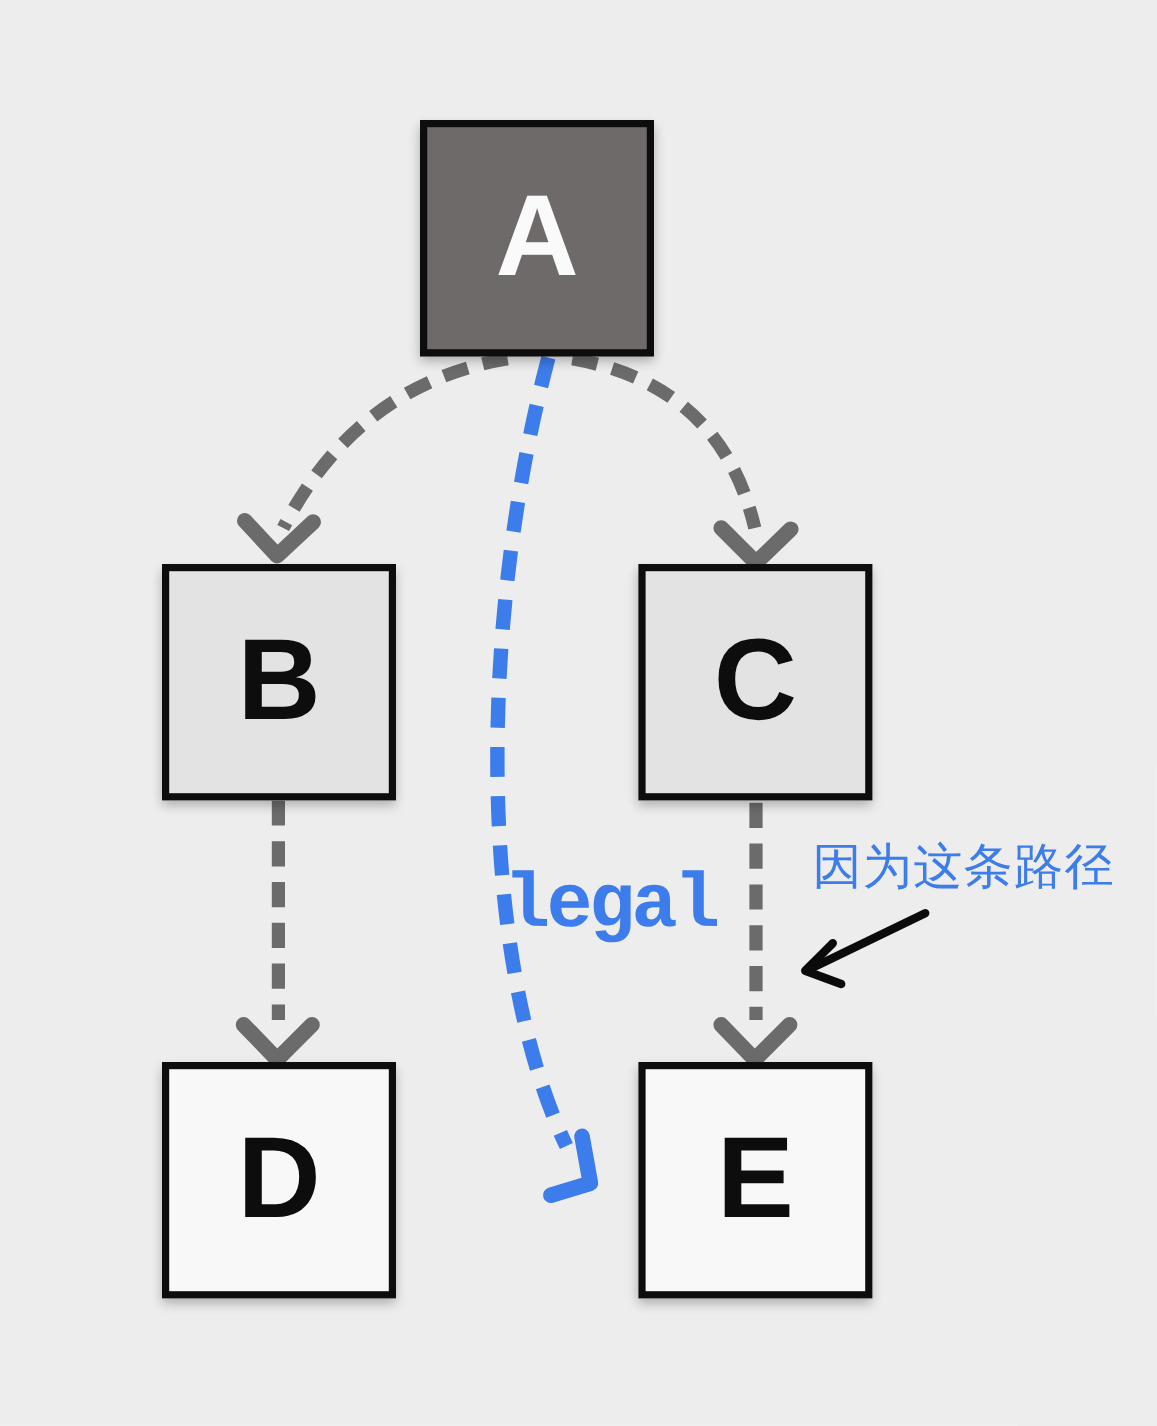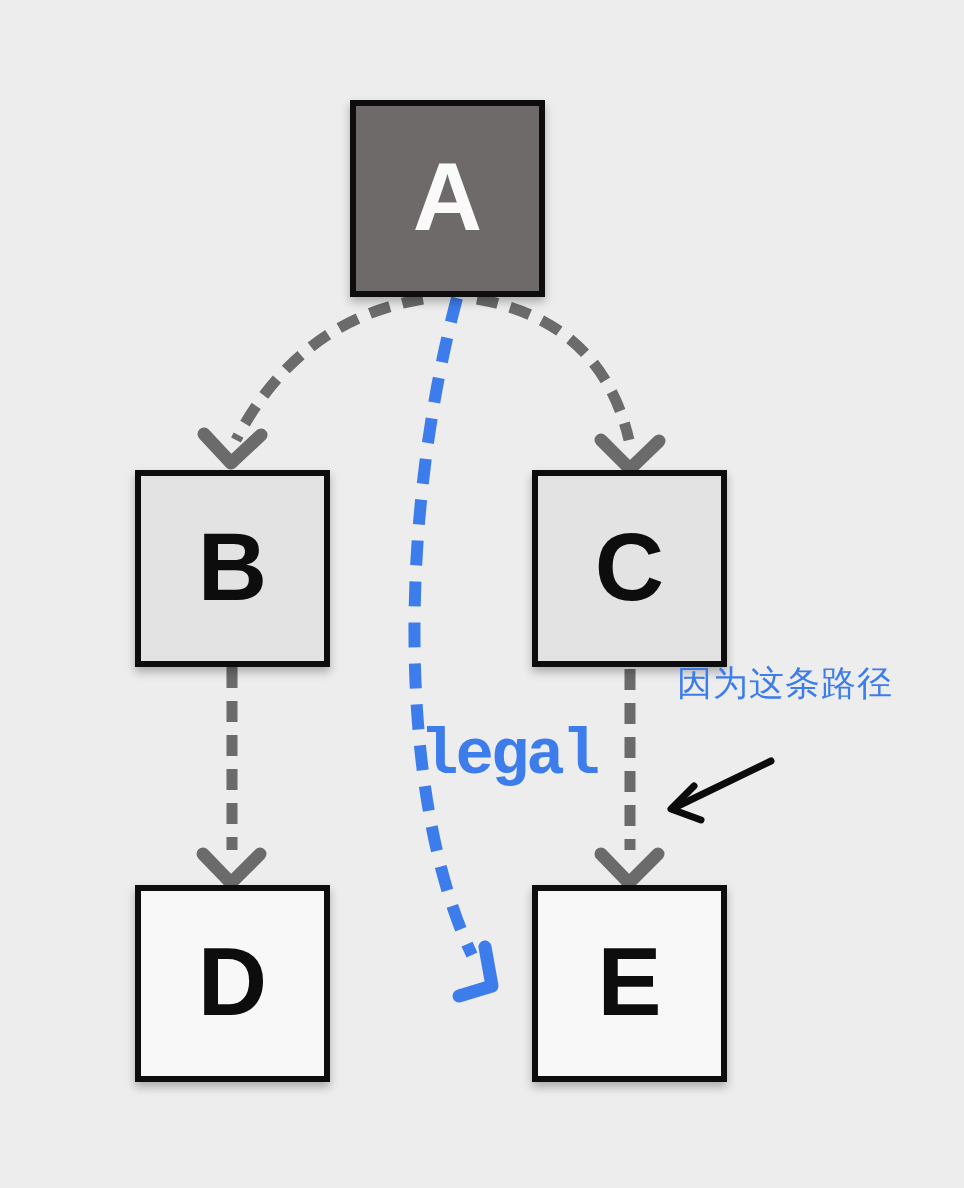--- a/index.html
+++ b/index.html
@@ -75,22 +75,22 @@
     font-size: 64px;
     font-weight: bold;
     letter-spacing: -3px;
     line-height: 1;
     white-space: nowrap;
     font-family: Liberation Mono, monospace;
   }
   .note-label {
     position: absolute;
     left: 677px;
-    top: 664px;
-    font-size: 35px;
+    top: 700px;
+    font-size: 41px;
     font-weight: 400;
     letter-spacing: 1px;
     line-height: 1.1;
     white-space: nowrap;
   }
 </style>
 </head>
 <body>
 
 <div class="canvas">

